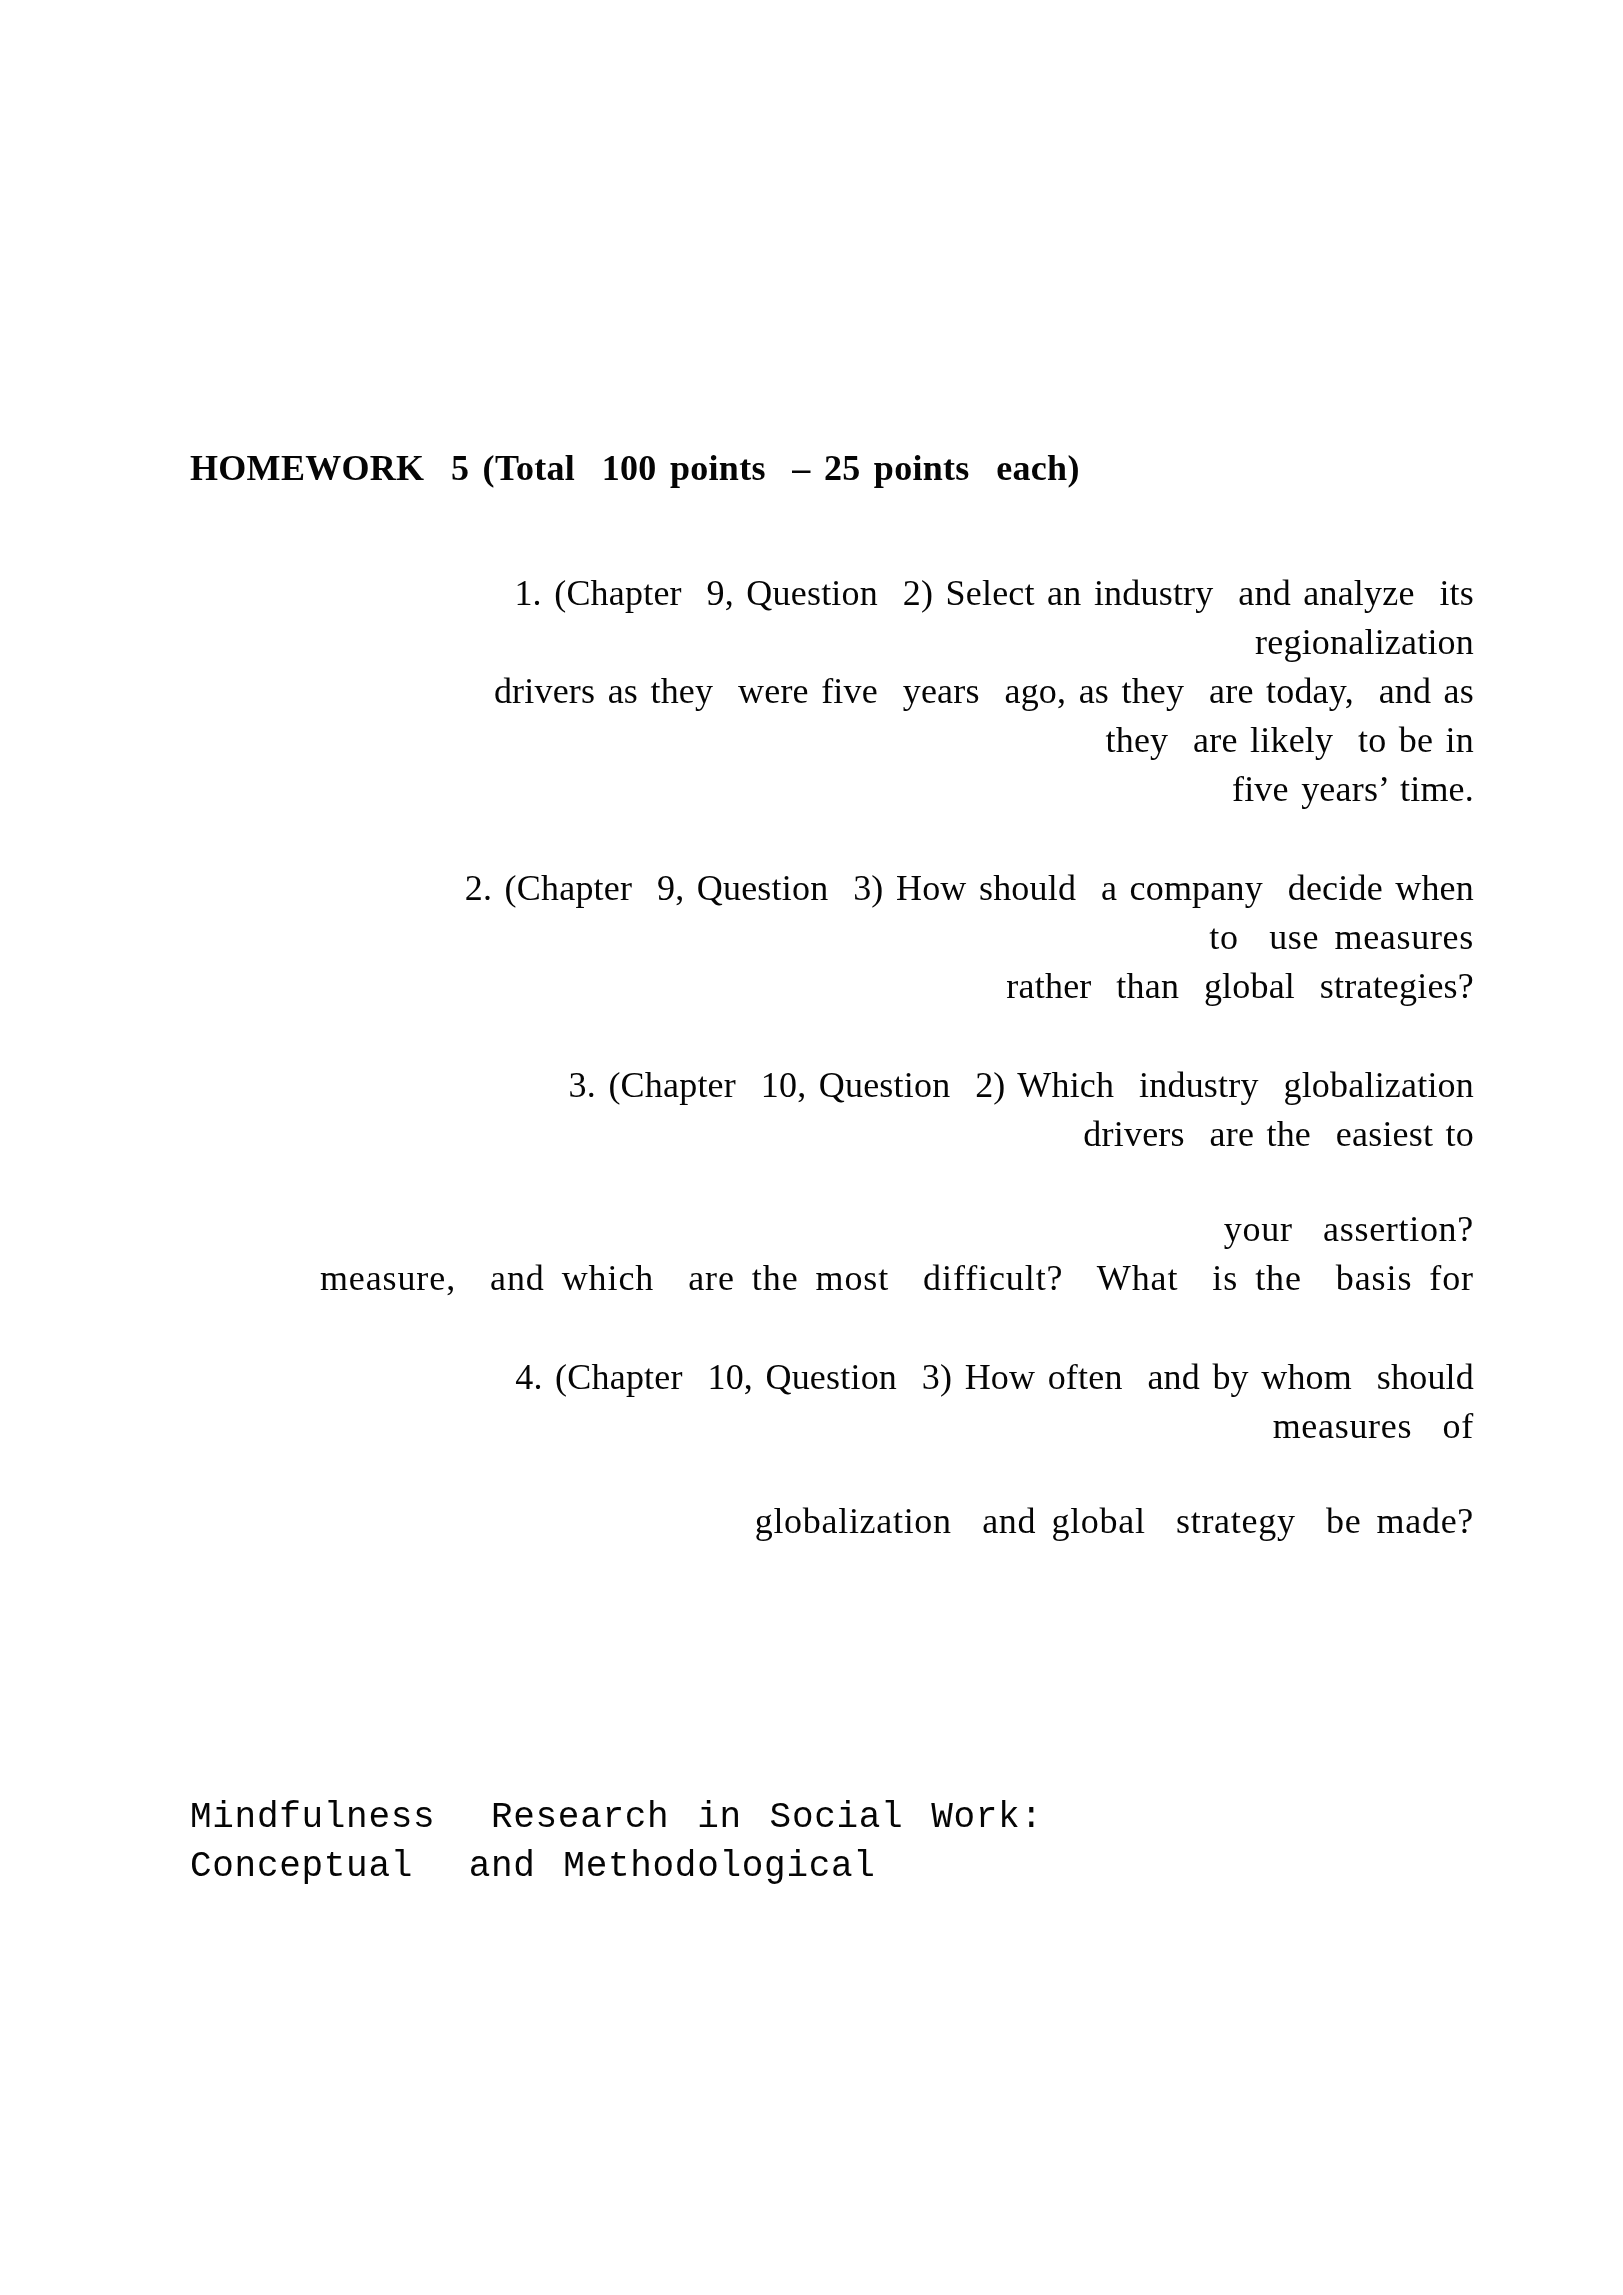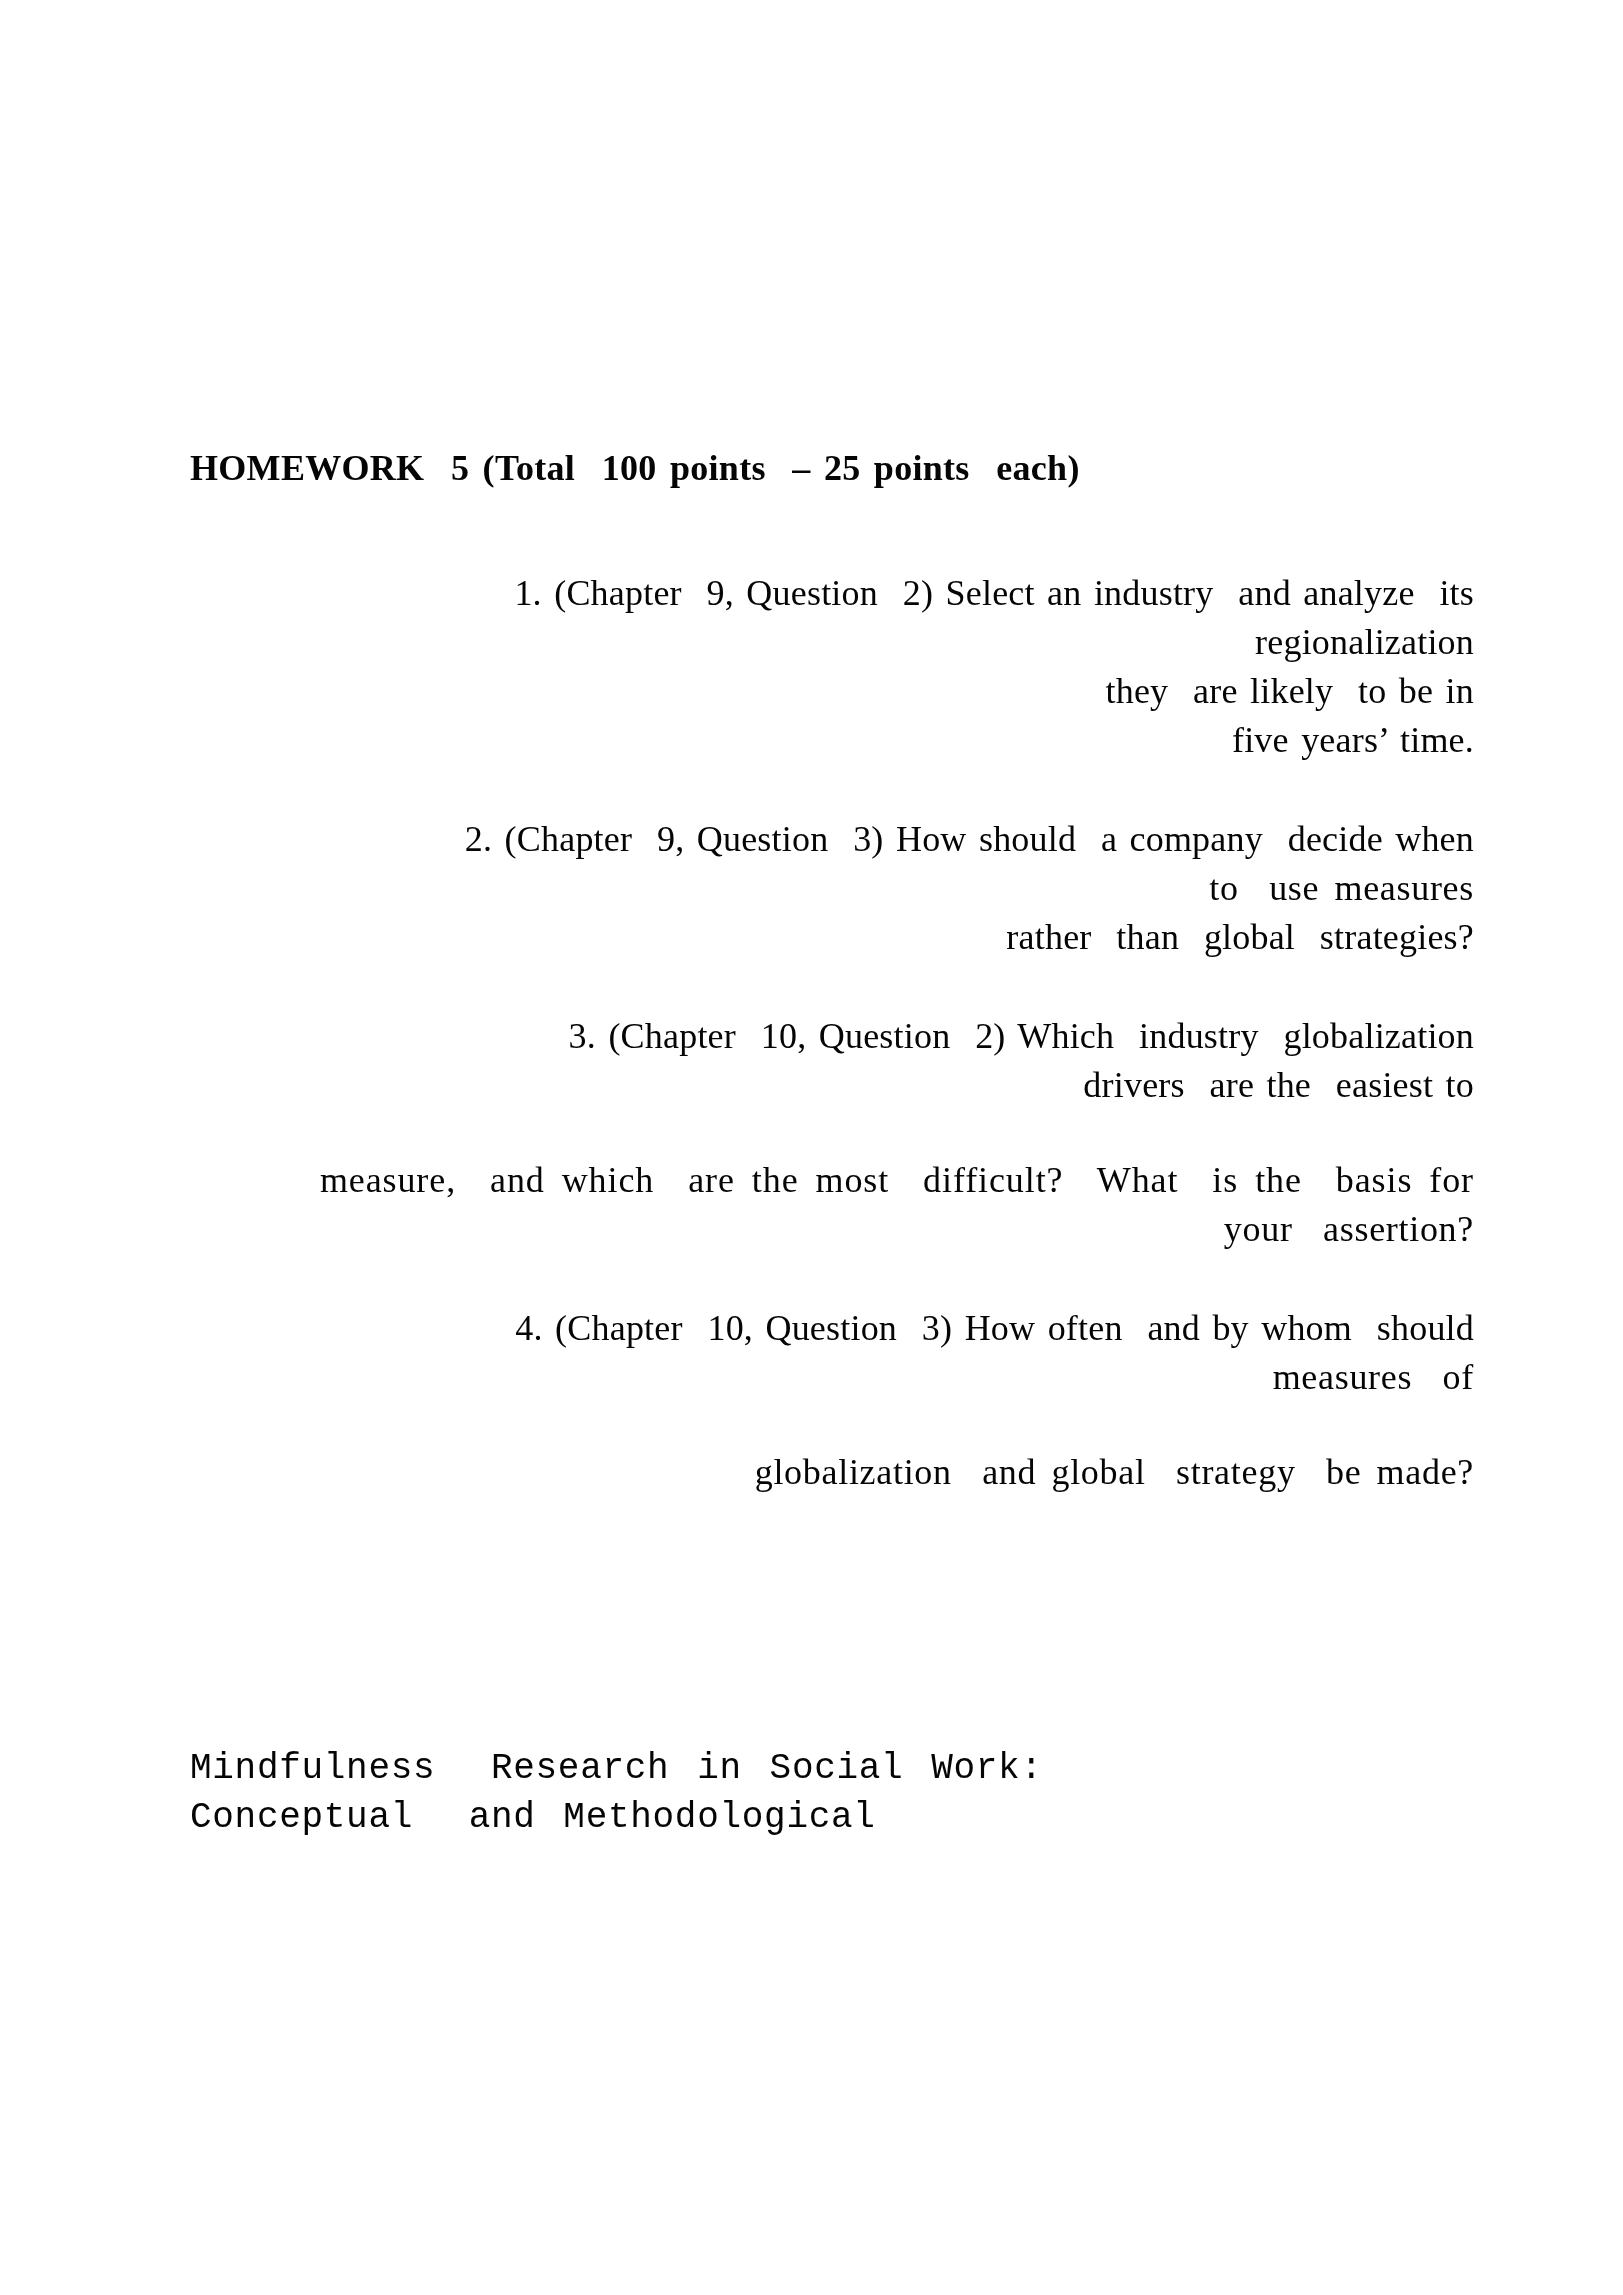--- a/index.html
+++ b/index.html
@@ -70,36 +70,37 @@
 <div class="page">
   <div class="content">
 
     <h1 class="doc-title">HOMEWORK  5 (Total  100 points  – 25 points  each)</h1>
 
     <div class="spacer-lg"></div>
 
     <div class="block">
       <p class="line">1. (Chapter  9, Question  2) Select an industry  and analyze  its</p>
       <p class="line">regionalization</p>
+      <p class="line">drivers as they  were five  years  ago, as they  are today,  and as</p>
       <p class="line">they  are likely  to be in</p>
       <p class="line">five years’ time.</p>
     </div>
 
     <div class="block q-block">
       <p class="line">2. (Chapter  9, Question  3) How should  a company  decide when</p>
       <p class="line wide">to  use measures</p>
       <p class="line">rather  than  global  strategies?</p>
     </div>
 
     <div class="block q-block">
       <p class="line">3. (Chapter  10, Question  2) Which  industry  globalization</p>
       <p class="line">drivers  are the  easiest to</p>
       <div class="spacer-md"></div>
+      <p class="line wide">your  assertion?</p>
       <p class="line extra-wide">measure,  and which  are the most  difficult?  What  is the  basis for</p>
-      <p class="line wide">your  assertion?</p>
     </div>
 
     <div class="block q-block">
       <p class="line">4. (Chapter  10, Question  3) How often  and by whom  should</p>
       <p class="line wide">measures  of</p>
       <div class="spacer-md"></div>
       <p class="line wide">globalization  and global  strategy  be made?</p>
     </div>
 
     <div class="spacer-xl"></div>

